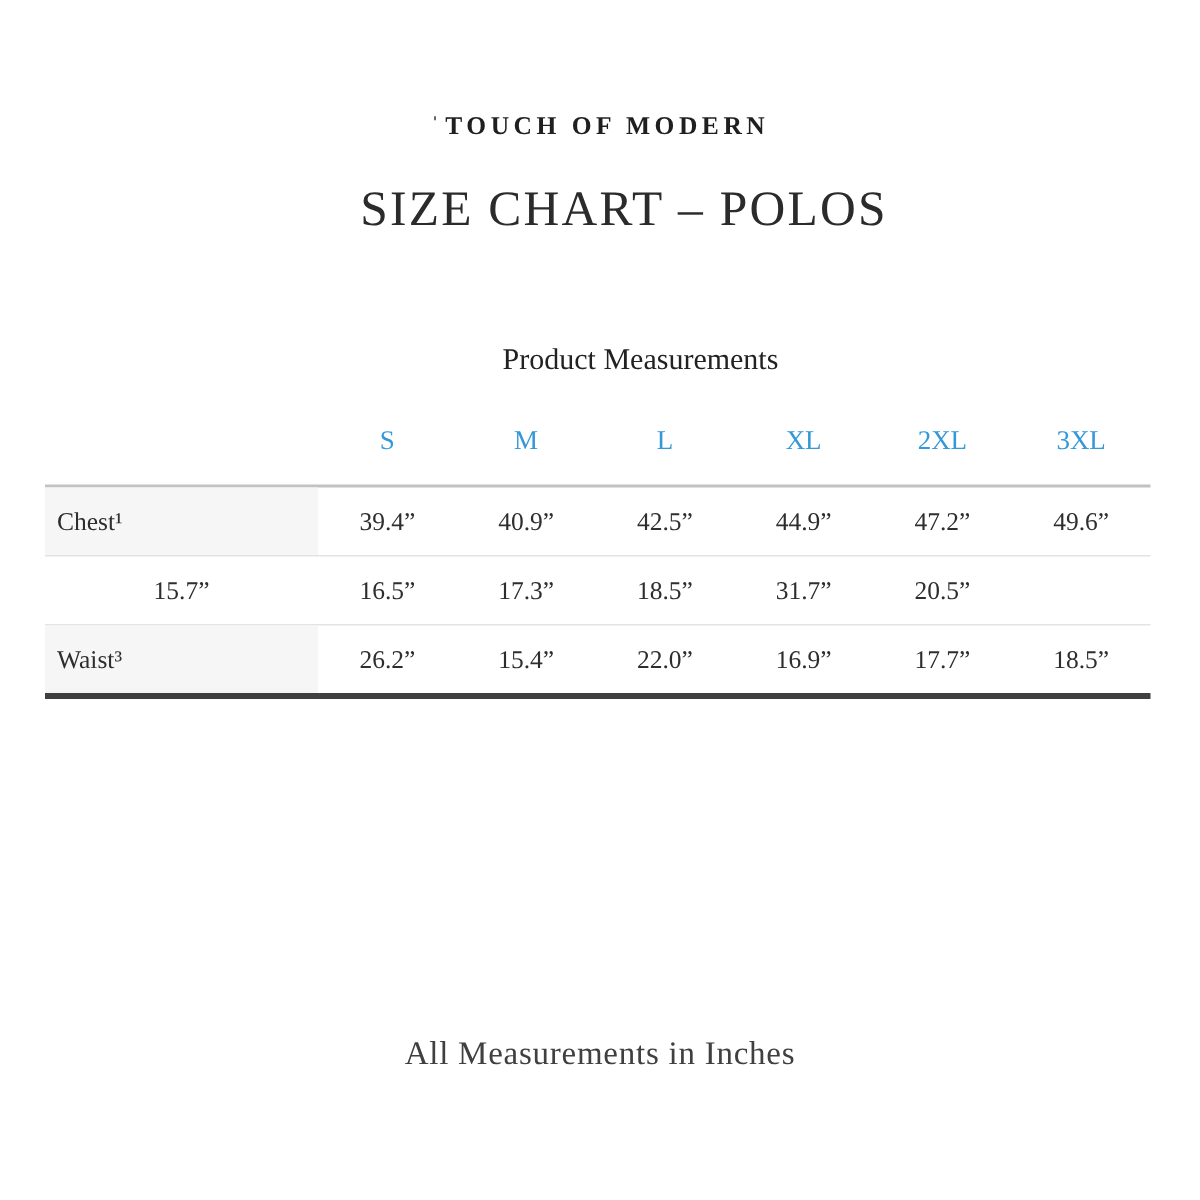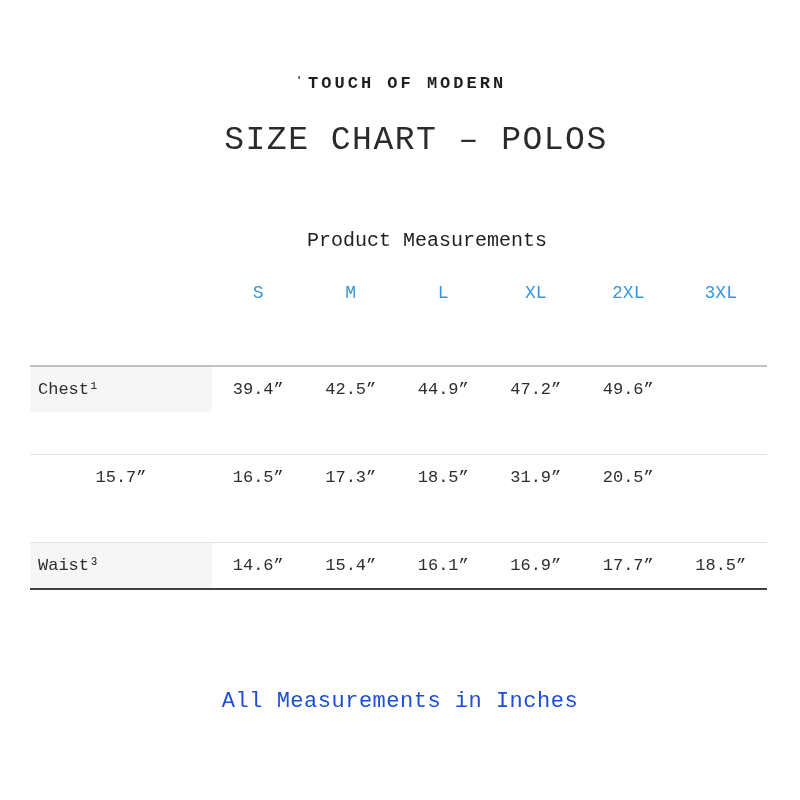--- a/index.html
+++ b/index.html
@@ -6,21 +6,21 @@
     margin: 0;
     padding: 0;
     background: #ffffff;
   }
   .page {
     position: relative;
     width: 800px;
     height: 800px;
     background: #ffffff;
     overflow: hidden;
-    font-family: Liberation Mono, monospace;
+    font-family: Liberation Serif, serif;
     color: #2b2b2b;
   }
 
   
   .brand {
     position: absolute;
     top: 74px;
     left: 0;
     width: 100%;
     text-align: center;
@@ -72,27 +72,26 @@
     display: grid;
     grid-template-columns: 182px repeat(6, 1fr);
     align-items: center;
   }
   .header-row {
     height: 43px;
   }
   .data-row {
     height: 45px;
     border-top: 1px solid #e3e3e3;
-    margin-top: 42px;
   }
   .data-row.first {
     border-top: 2px solid #c2c2c2;
   }
   .size-table .table-bottom-border {
-    border-bottom: 2px solid #404040;
+    border-bottom: 4px solid #404040;
   }
   .cell {
     height: 100%;
     display: flex;
     align-items: center;
     justify-content: center;
     font-size: 17px;
     color: #2e2e2e;
   }
   .header-row .cell {
@@ -126,21 +125,21 @@
 
   
   .bottom-note {
     position: absolute;
     top: 689px;
     left: 0;
     width: 100%;
     text-align: center;
     font-size: 22px;
     letter-spacing: 0.5px;
-    color: #1d4ed8;
+    color: #404040;
   }
 </style>
 </head>
 <body>
 
 <div class="page">
 
   <div class="brand">
     <span class="brand-mark">ˈ</span><span>TOUCH OF MODERN</span>
   </div>
@@ -156,40 +155,41 @@
       <div class="cell">M</div>
       <div class="cell">L</div>
       <div class="cell">XL</div>
       <div class="cell">2XL</div>
       <div class="cell">3XL</div>
     </div>
 
     <div class="trow data-row first">
       <div class="cell label-cell">Chest¹</div>
       <div class="cell">39.4”</div>
+      <div class="cell">40.9”</div>
       <div class="cell">42.5”</div>
       <div class="cell">44.9”</div>
       <div class="cell">47.2”</div>
       <div class="cell">49.6”</div>
     </div>
 
     <div class="trow data-row">
       <div class="cell">15.7”</div>
       <div class="cell">16.5”</div>
       <div class="cell">17.3”</div>
       <div class="cell">18.5”</div>
-      <div class="cell">31.9”</div>
+      <div class="cell">31.7”</div>
       <div class="cell">20.5”</div>
     </div>
 
     <div class="trow data-row table-bottom-border">
       <div class="cell label-cell">Waist³</div>
-      <div class="cell">14.6”</div>
+      <div class="cell">26.2”</div>
       <div class="cell">15.4”</div>
-      <div class="cell">16.1”</div>
+      <div class="cell">22.0”</div>
       <div class="cell">16.9”</div>
       <div class="cell">17.7”</div>
       <div class="cell">18.5”</div>
     </div>
   </div>
 
 
   <div class="bottom-note">All Measurements in Inches</div>
 
 </div>

